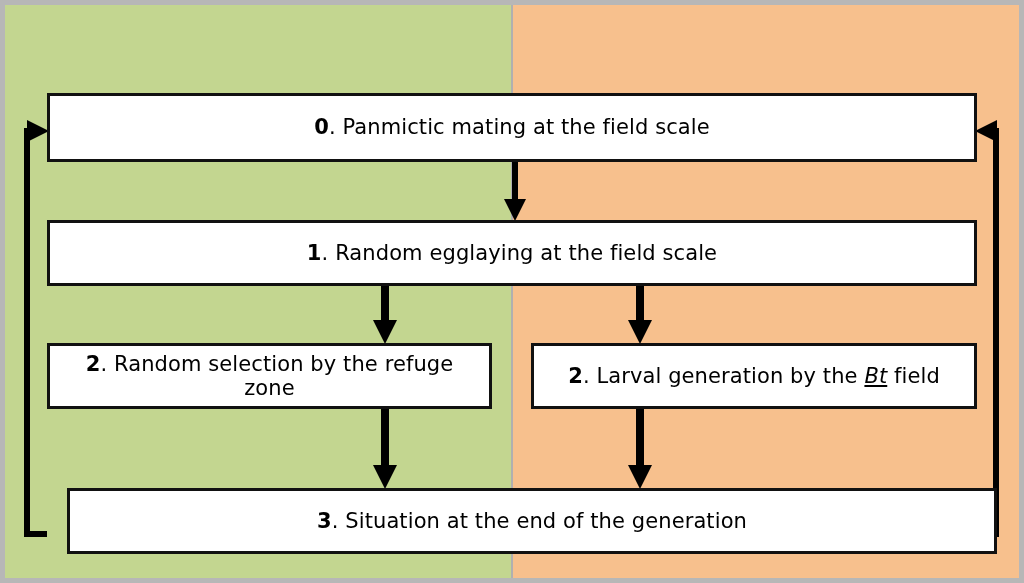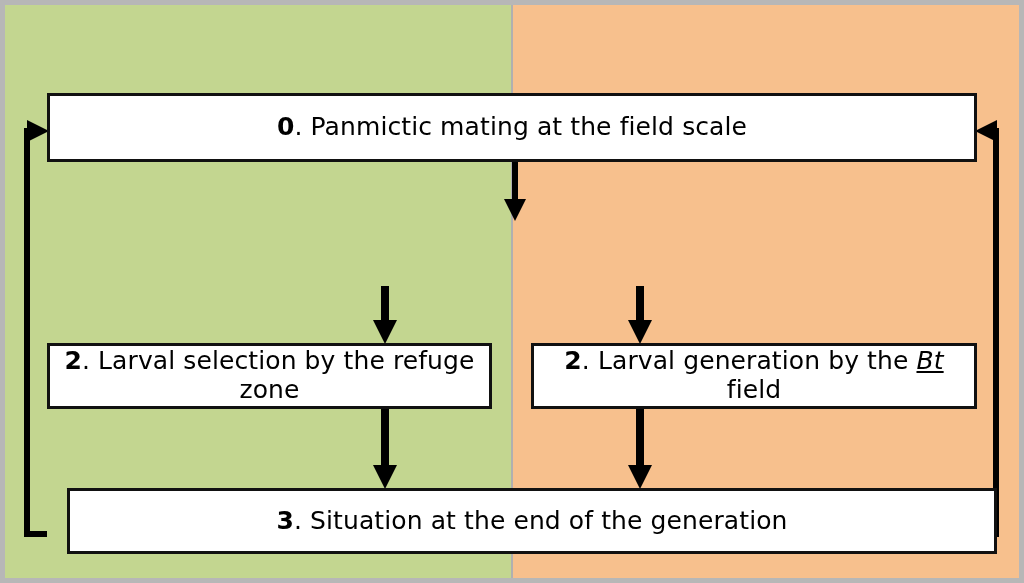--- a/index.html
+++ b/index.html
@@ -55,21 +55,21 @@
   .box {
     position: absolute;
     background: #ffffff;
     border: 3px solid #111111;
     box-sizing: border-box;
     display: flex;
     align-items: center;
     justify-content: center;
     text-align: center;
     color: #000000;
-    font-size: 25px;
+    font-size: 21px;
     line-height: 1.15;
     letter-spacing: 0.1px;
     padding: 0 10px;
   }
   .box .num {
     font-weight: bold;
   }
   .box .ital {
     font-style: italic;
     text-decoration: underline;
@@ -125,23 +125,26 @@
       <path d="M 977 534 L 996 534 L 996 131 L 986 131" fill="none" stroke="#000000" stroke-width="6" stroke-linejoin="miter"></path>
       <polygon points="975,131 997,120 997,142" fill="#000000"></polygon>
     </g>
 
   </svg>
 
   <div class="box" id="box-panmictic-mating">
     <span><span class="num">0</span><span>.</span><span> Panmictic mating at the field scale</span></span>
   </div>
 
+  <div class="box" id="box-random-egglaying">
+    <span><span class="num">1</span><span>.</span><span> Random egglaying at the field scale</span></span>
+  </div>
 
   <div class="box" id="box-larval-refuge">
-    <span><span class="num">2</span><span>.</span><span> Larval selection by the refuge zone</span></span>
+    <span><span class="num">2</span><span>.</span><span> Random selection by the refuge zone</span></span>
   </div>
 
   <div class="box" id="box-larval-bt">
     <span><span class="num">2</span><span>.</span><span> Larval generation by the </span><span class="ital">Bt</span><span> field</span></span>
   </div>
 
   <div class="box" id="box-end-generation">
     <span><span class="num">3</span><span>.</span><span> Situation at the end of the generation</span></span>
   </div>
 

